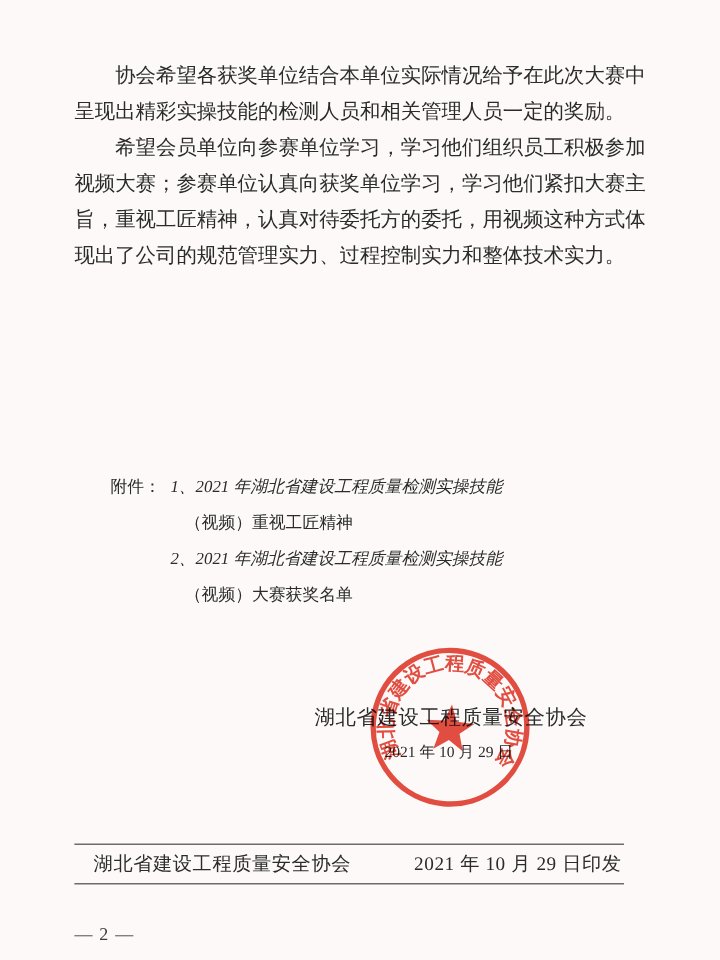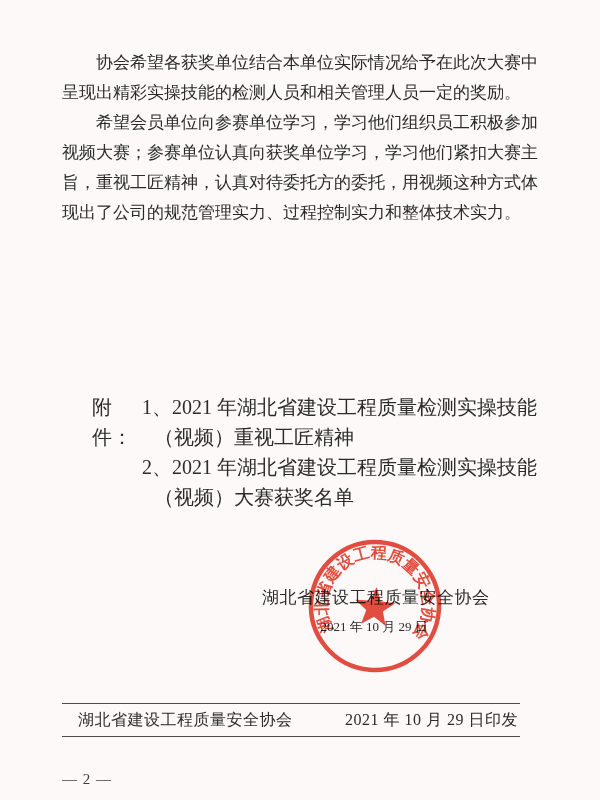--- a/index.html
+++ b/index.html
@@ -17,25 +17,25 @@
     left: 62px; top: 48px; width: 476px;
     font-size: 17px; line-height: 30px;
     text-align: justify;
   }
   .doc-text p { margin: 0; text-indent: 2em; }
   .doc-text p.continuation { text-indent: 0; }
 
   .attachments {
     position: absolute;
     left: 92px; top: 392px;
-    font-size: 20px; line-height: 30px;
+    font-size: 14px; line-height: 30px;
   }
   .att-row { display: flex; align-items: flex-start; }
   .att-label { width: 50px; flex: 0 0 50px; }
-  .att-item-line { white-space: nowrap; }
+  .att-item-line { white-space: nowrap; font-style: italic; }
   .att-item-cont { padding-left: 12px; white-space: nowrap; }
 
   .signature-org {
     position: absolute;
     left: 262px; top: 586px; width: 224px;
     font-size: 17px; text-align: center;
     letter-spacing: 0.5px;
     white-space: nowrap;
   }
   .signature-date {

